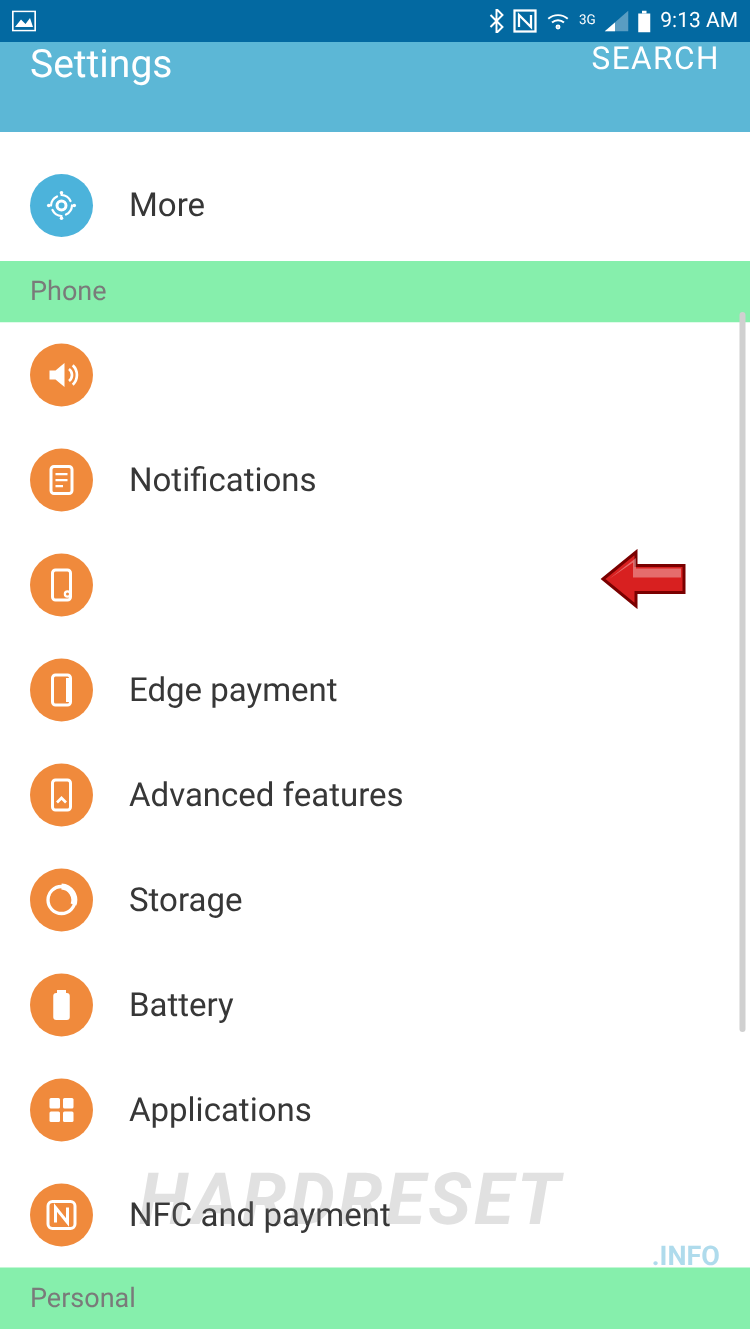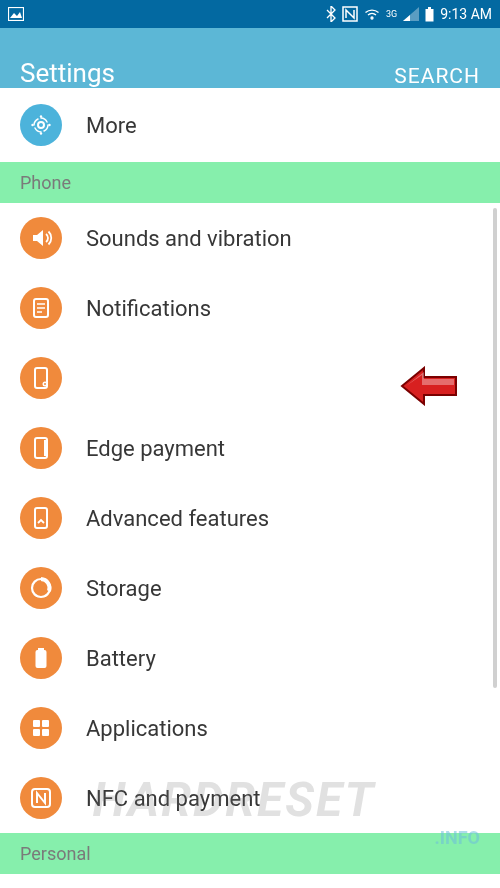--- a/index.html
+++ b/index.html
@@ -36,21 +36,21 @@
       gap: 6px;
     }
     .status-icon {
       display: inline-flex;
       align-items: center;
     }
     .header {
       height: 60px;
       background: #5cb7d6;
       display: flex;
-      align-items: flex-end;
+      align-items: flex-start;
       justify-content: space-between;
       padding: 0 20px;
       color: #fff;
     }
     .header-title {
       font-size: 26px;
       font-weight: 400;
     }
     .header-search {
       font-size: 21px;
@@ -63,21 +63,21 @@
       position: relative;
     }
     .list-item {
       display: flex;
       align-items: center;
       padding: 14px 20px;
       gap: 24px;
       background: #fff;
     }
     .list-item.first {
-      padding-top: 16px;
+      padding-top: 28px;
       padding-bottom: 16px;
     }
     .icon-circle {
       width: 42px;
       height: 42px;
       border-radius: 50%;
       display: flex;
       align-items: center;
       justify-content: center;
       flex-shrink: 0;
@@ -210,21 +210,20 @@
 
   <div class="section-header">Phone</div>
 
   <div class="list-item">
     <div class="icon-circle icon-orange">
       <svg width="24" height="24" viewBox="0 0 24 24">
           <path d="M4 9 L4 15 L8 15 L14 20 L14 4 L8 9 Z" fill="#fff"></path>
           <path d="M17 8 A5 5 0 0 1 17 16 M19.5 5.5 A9 9 0 0 1 19.5 18.5" stroke="#fff" stroke-width="1.8" fill="none"></path>
         </svg>
     </div>
-    <div class="item-label">Sounds and vibration</div>
   </div>
 
   <div class="list-item">
     <div class="icon-circle icon-orange">
       <svg width="24" height="24" viewBox="0 0 24 24">
           <rect x="5" y="3" width="14" height="18" rx="2" fill="none" stroke="#fff" stroke-width="2"></rect>
           <line x1="8" y1="8" x2="16" y2="8" stroke="#fff" stroke-width="1.5"></line>
           <line x1="8" y1="12" x2="16" y2="12" stroke="#fff" stroke-width="1.5"></line>
           <line x1="8" y1="16" x2="13" y2="16" stroke="#fff" stroke-width="1.5"></line>
         </svg>

